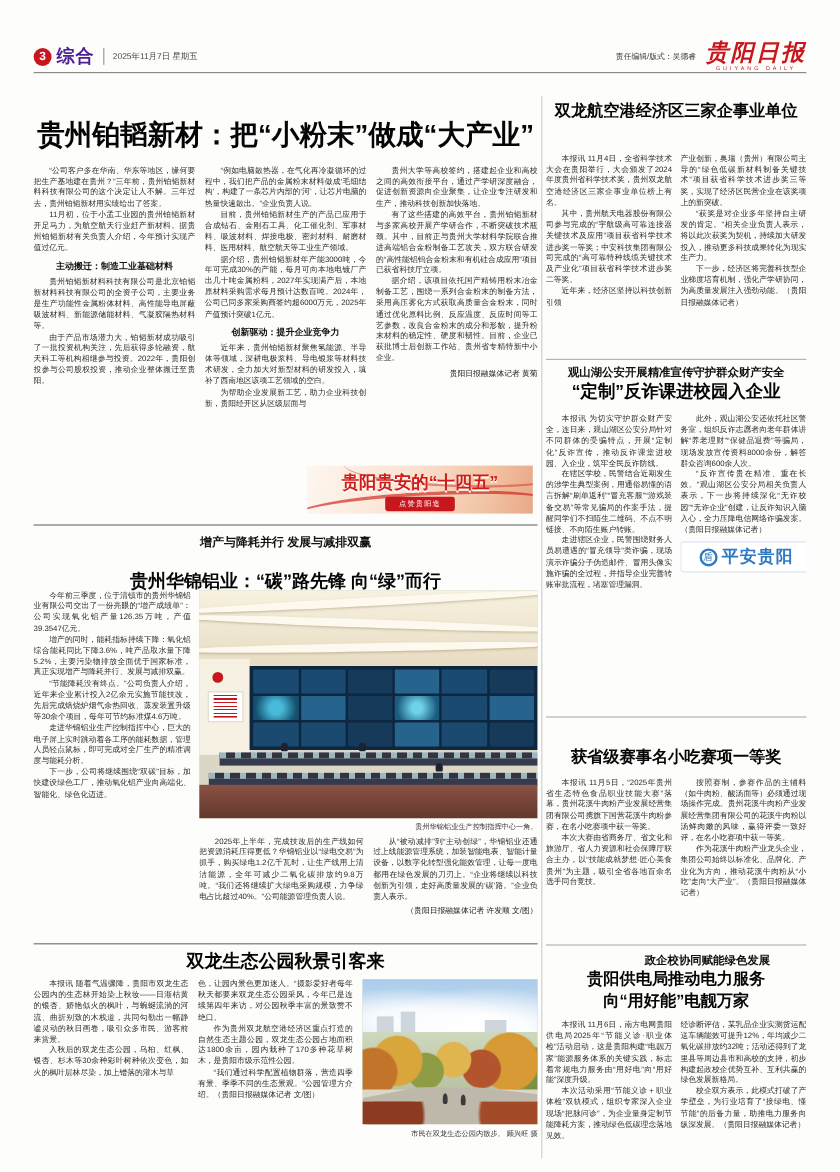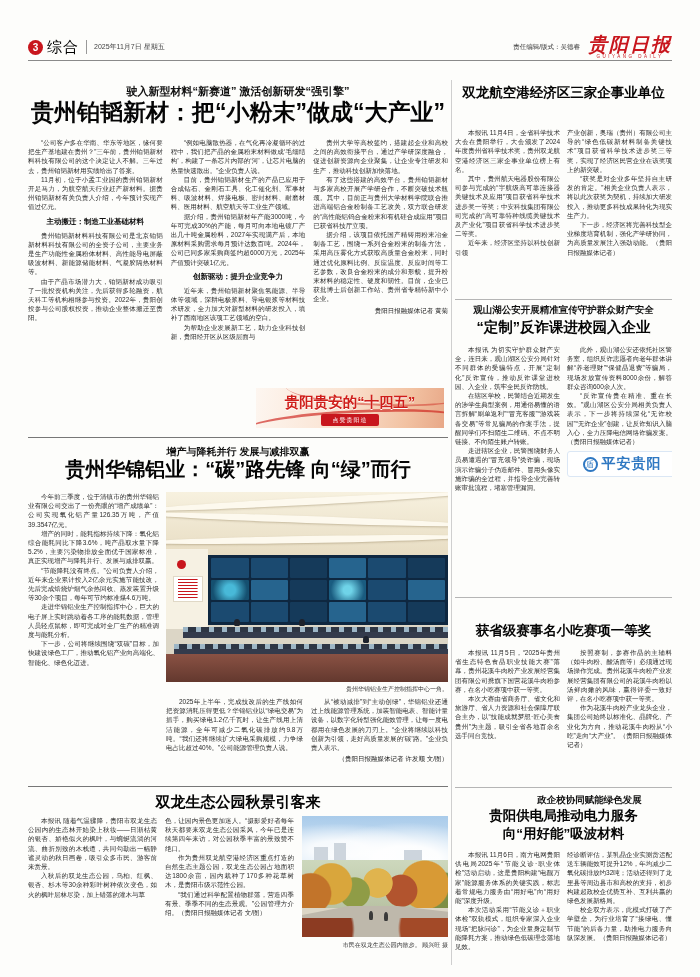--- a/index.html
+++ b/index.html
@@ -3,21 +3,21 @@
 <meta charset="utf-8">
 <style>
   html,body{margin:0;padding:0;background:#e9e9e6;}
   .sheet{position:relative;width:700px;height:977px;background:#fdfdfb;margin:0 auto;
          font-family:"Liberation Sans","DejaVu Sans",sans-serif;color:#222;overflow:hidden;}
   
   .hdr{position:absolute;left:28px;top:34px;width:644px;height:26px;
        border-bottom:1.5px solid #8a8a8a;display:flex;align-items:center;}
   .pg-circle{width:15px;height:15px;border-radius:50%;background:#c8161d;color:#fff;
              font-size:10px;font-weight:bold;display:flex;align-items:center;justify-content:center;}
-  .section-label{color:#000000;font-size:15px;font-weight:normal;margin-left:4px;letter-spacing:1px;}
+  .section-label{color:#4c1d95;font-size:15px;font-weight:bold;margin-left:4px;letter-spacing:1px;}
   .hdr-div{width:1px;height:14px;background:#999;margin:0 7px;}
   .hdr-date{font-size:7px;color:#444;}
   .hdr-spacer{flex:1;}
   .editor{font-size:6.5px;color:#333;margin-right:8px;}
   .masthead-wrap{text-align:center;line-height:1;}
   .masthead{font-family:"DejaVu Serif","Liberation Serif",serif;font-style:italic;font-weight:bold;
             color:#c8161d;font-size:19px;letter-spacing:2px;}
   .masthead-sub{font-size:4.5px;color:#c8161d;letter-spacing:2.5px;margin-top:1px;}
   
   .hr{position:absolute;height:1px;background:#777;}
@@ -116,21 +116,20 @@
     <div class="hdr-spacer"></div>
     <div class="editor">责任编辑/版式：吴德睿</div>
     <div class="masthead-wrap">
       <div class="masthead">贵阳日报</div>
       <div class="masthead-sub">GUIYANG DAILY</div>
     </div>
   </div>
 
   <div class="vr" style="left:451px;top:80px;height:885px;"></div>
 
-  <div class="kicker" style="left:28px;top:84px;width:420px;font-size:11px;">驶入新型材料“新赛道” 激活创新研发“强引擎”</div>
   <div class="headline" style="left:28px;top:98px;width:420px;font-size:23px;line-height:28px;">贵州铂韬新材：把“小粉末”做成“大产业”</div>
 
   <div class="cols" style="left:28px;top:138px;width:420px;height:246px;">
     <div class="col">
       <p class="p">“公司客户多在华南、华东等地区，缘何要把生产基地建在贵州？”三年前，贵州铂韬新材料科技有限公司的这个决定让人不解。三年过去，贵州铂韬新材用实绩给出了答案。</p>
       <p class="p">11月初，位于小孟工业园的贵州铂韬新材开足马力，为航空航天行业赶产新材料。据贵州铂韬新材有关负责人介绍，今年预计实现产值过亿元。</p>
       <h4 class="sub">主动搬迁：制造工业基础材料</h4>
       <p class="p">贵州铂韬新材料科技有限公司是北京铂韬新材料科技有限公司的全资子公司，主要业务是生产功能性金属粉体材料、高性能导电屏蔽吸波材料、新能源储能材料、气凝胶隔热材料等。</p>
       <p class="p">由于产品市场潜力大，铂韬新材成功吸引了一批投资机构关注，先后获得多轮融资，航天科工等机构相继参与投资。2022年，贵阳创投参与公司股权投资，推动企业整体搬迁至贵阳。</p>
     </div>
@@ -153,21 +152,21 @@
   <div class="banner">
     <div class="swoosh1"></div>
     <div class="swoosh2"></div>
     <div class="banner-title">贵阳贵安的“十四五”</div>
     <div class="banner-tag">点赞贵阳造</div>
   </div>
 
   <div class="hr" style="left:28px;top:437px;width:420px;"></div>
 
   <div class="kicker" style="left:28px;top:445px;width:420px;font-size:10px;">增产与降耗并行 发展与减排双赢</div>
-  <div class="headline" style="left:28px;top:458px;width:420px;font-size:20px;line-height:22px;font-weight:800;text-align:center;">贵州华锦铝业：“碳”路先锋 向“绿”而行</div>
+  <div class="headline" style="left:28px;top:474px;width:420px;font-size:15px;line-height:22px;font-weight:800;text-align:center;">贵州华锦铝业：“碳”路先锋 向“绿”而行</div>
 
   <div class="cols" style="left:28px;top:492px;width:131px;height:288px;">
     <div class="col">
       <p class="p">今年前三季度，位于清镇市的贵州华锦铝业有限公司交出了一份亮眼的“增产成绩单”：公司实现氧化铝产量126.35万吨，产值39.3547亿元。</p>
       <p class="p">增产的同时，能耗指标持续下降：氧化铝综合能耗同比下降3.6%，吨产品取水量下降5.2%，主要污染物排放全面优于国家标准，真正实现增产与降耗并行、发展与减排双赢。</p>
       <p class="p">“节能降耗没有终点。”公司负责人介绍，近年来企业累计投入2亿余元实施节能技改，先后完成焙烧炉烟气余热回收、蒸发装置升级等30余个项目，每年可节约标准煤4.6万吨。</p>
       <p class="p">走进华锦铝业生产控制指挥中心，巨大的电子屏上实时跳动着各工序的能耗数据，管理人员轻点鼠标，即可完成对全厂生产的精准调度与能耗分析。</p>
       <p class="p">下一步，公司将继续围绕“双碳”目标，加快建设绿色工厂，推动氧化铝产业向高端化、智能化、绿色化迈进。</p>
     </div>
   </div>
@@ -296,21 +295,21 @@
     </div>
     <div class="col">
       <p class="p">按照赛制，参赛作品的主辅料（如牛肉粉、酸汤面等）必须通过现场操作完成。贵州花溪牛肉粉产业发展经营集团有限公司的花溪牛肉粉以汤鲜肉嫩的风味，赢得评委一致好评，在名小吃赛项中获一等奖。</p>
       <p class="p">作为花溪牛肉粉产业龙头企业，集团公司始终以标准化、品牌化、产业化为方向，推动花溪牛肉粉从“小吃”走向“大产业”。（贵阳日报融媒体记者）</p>
     </div>
   </div>
   <div class="hr-light" style="left:455px;top:787px;width:217px;"></div>
 
   <div class="rr-kicker" style="left:481px;top:794px;width:217px;">政企校协同赋能绿色发展</div>
   <div class="rr-head" style="left:455px;top:807px;width:217px;">贵阳供电局推动电力服务</div>
-  <div class="rr-head" style="left:455px;top:825px;width:217px;">向“用好能”吸波材料</div>
+  <div class="rr-head" style="left:455px;top:825px;width:217px;">向“用好能”电靓万家</div>
   <div class="cols" style="left:455px;top:850px;width:217px;height:115px;gap:7px;">
     <div class="col">
       <p class="p">本报讯 11月6日，南方电网贵阳供电局2025年“节能义诊·职业体检”活动启动，这是贵阳构建“电靓万家”能源服务体系的关键实践，标志着常规电力服务由“用好电”向“用好能”深度升级。</p>
       <p class="p">本次活动采用“节能义诊＋职业体检”双轨模式，组织专家深入企业现场“把脉问诊”，为企业量身定制节能降耗方案，推动绿色低碳理念落地见效。</p>
     </div>
     <div class="col">
       <p class="p" style="text-indent:0;">经诊断评估，某乳品企业实测货运配送车辆能效可提升12%，年均减少二氧化碳排放约32吨；活动还得到了龙里县等周边县市和高校的支持，初步构建起政校企优势互补、互利共赢的绿色发展新格局。</p>
       <p class="p">校企双方表示，此模式打破了产学壁垒，为行业培育了“接绿电、懂节能”的后备力量，助推电力服务向纵深发展。（贵阳日报融媒体记者）</p>
     </div>
   </div>

